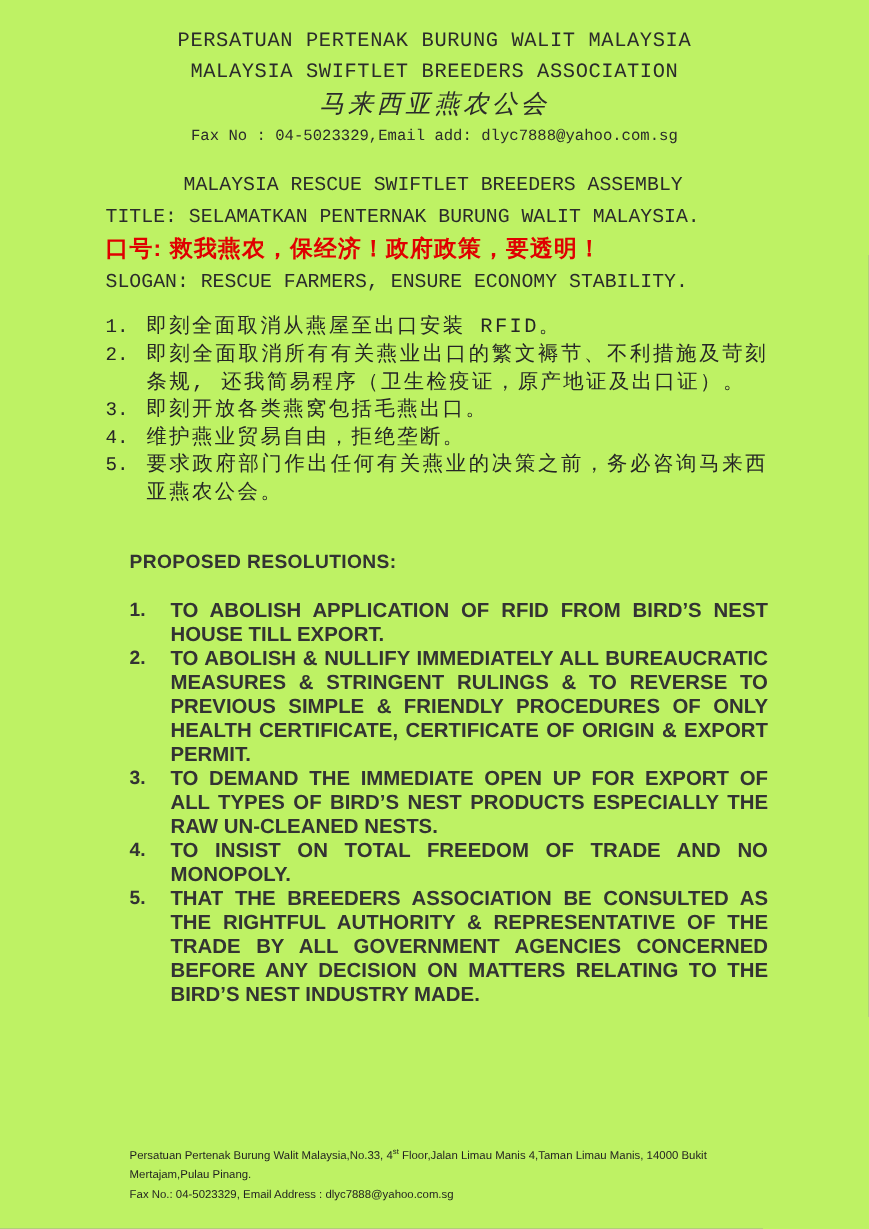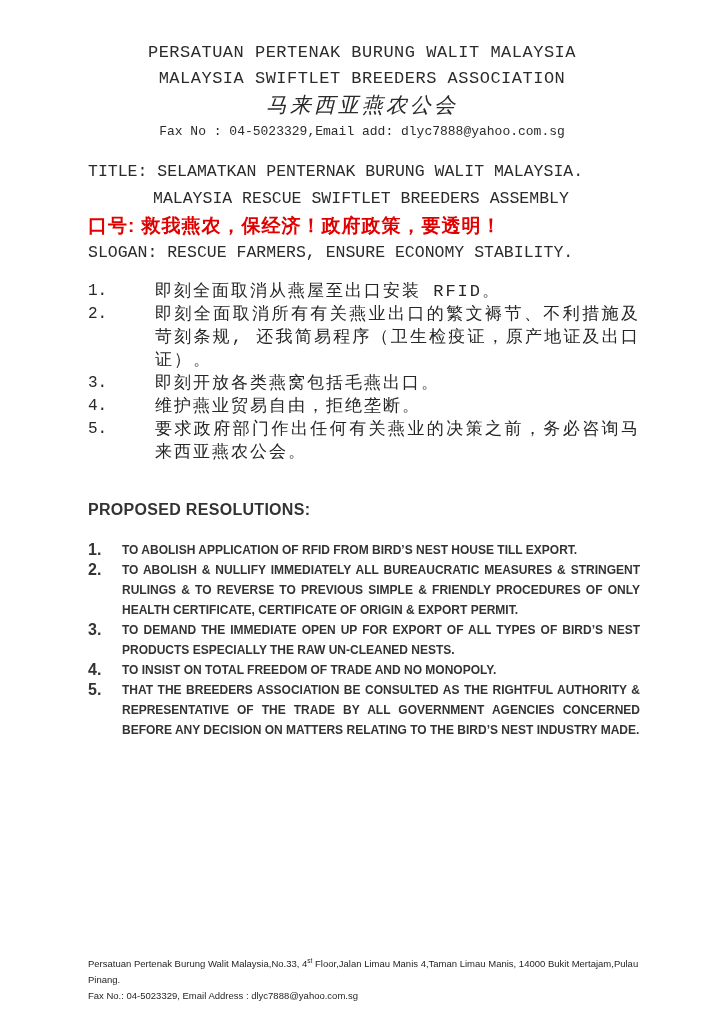--- a/index.html
+++ b/index.html
@@ -2,28 +2,28 @@
 <html><head>
 <meta charset="utf-8">
 <style>
   * { margin: 0; padding: 0; box-sizing: border-box; }
   html, body { background: #9a9a9a; }
   .page {
     position: relative;
     width: 724px;
     height: 1024px;
     margin: 0 auto;
-    background: #ffffff;
+    background: #bef264;
     overflow: hidden;
-    padding-top: 40px;
+    padding-top: 22px;
     color: #262626;
   }
   
   .mono { font-family: "Liberation Mono", "DejaVu Sans Mono", monospace; }
-  .sans { font-family: "Liberation Sans", "DejaVu Sans", sans-serif; }
+  .sans { font-family: "Liberation Sans", "DejaVu Sans", sans-serif; margin-left: 20px; }
 
   header { text-align: center; }
   .h-line1, .h-line2 {
     font-size: 17px;
     line-height: 26px;
     letter-spacing: 0.5px;
     color: #2b2b2b;
   }
   .h-cn {
     font-size: 21px;
@@ -72,21 +72,20 @@
     line-height: 23px;
     color: #262626;
   }
   .cn-item .txt {
     flex: 1;
     font-size: 17px;
     line-height: 23px;
     letter-spacing: 2px;
     text-align: justify;
     color: #262626;
-    margin-left: 33px;
   }
 
   .en-section { margin-top: 36px; }
   .en-heading {
     font-weight: 700;
     font-size: 16px;
     line-height: 20px;
     letter-spacing: 0.3px;
     margin-bottom: 20px;
     color: #333333;
@@ -95,21 +94,21 @@
   .en-item .num {
     flex: 0 0 34px;
     font-weight: 700;
     font-size: 16px;
     line-height: 20px;
     color: #333333;
   }
   .en-item .txt {
     flex: 1;
     font-weight: 700;
-    font-size: 12px;
+    font-size: 17px;
     line-height: 20px;
     text-align: justify;
     color: #333333;
   }
 
   footer {
     position: absolute;
     left: 88px;
     right: 70px;
     top: 953px;
@@ -129,22 +128,22 @@
   <header>
     <div class="h-line1 mono">PERSATUAN PERTENAK BURUNG WALIT MALAYSIA</div>
     <div class="h-line2 mono">MALAYSIA SWIFTLET BREEDERS ASSOCIATION</div>
     <div class="h-cn mono">马来西亚燕农公会</div>
     <div class="h-contact mono">Fax No : 04-5023329,Email add: dlyc7888@yahoo.com.sg</div>
   </header>
 
   <div class="content">
 
     <section class="title-block">
+      <div class="t-line t-indent mono">MALAYSIA RESCUE SWIFTLET BREEDERS ASSEMBLY</div>
       <div class="t-line mono">TITLE: SELAMATKAN PENTERNAK BURUNG WALIT MALAYSIA.</div>
-      <div class="t-line t-indent mono">MALAYSIA RESCUE SWIFTLET BREEDERS ASSEMBLY</div>
       <div class="red-line">口号: 救我燕农，保经济！政府政策，要透明！</div>
       <div class="t-line mono">SLOGAN: RESCUE FARMERS, ENSURE ECONOMY STABILITY.</div>
     </section>
 
     <section class="cn-section">
 
       <div class="cn-item">
         <span class="num mono">1.</span>
         <span class="txt mono">即刻全面取消从燕屋至出口安装 RFID。</span>
       </div>

